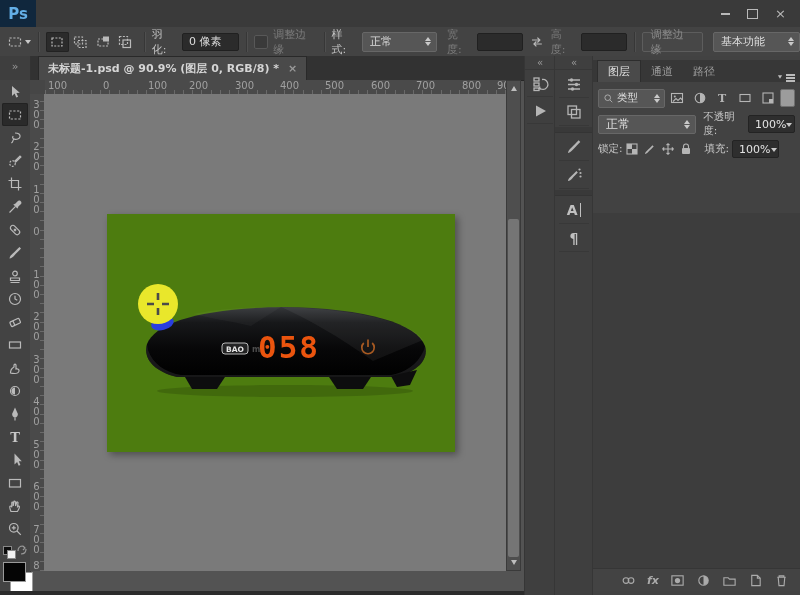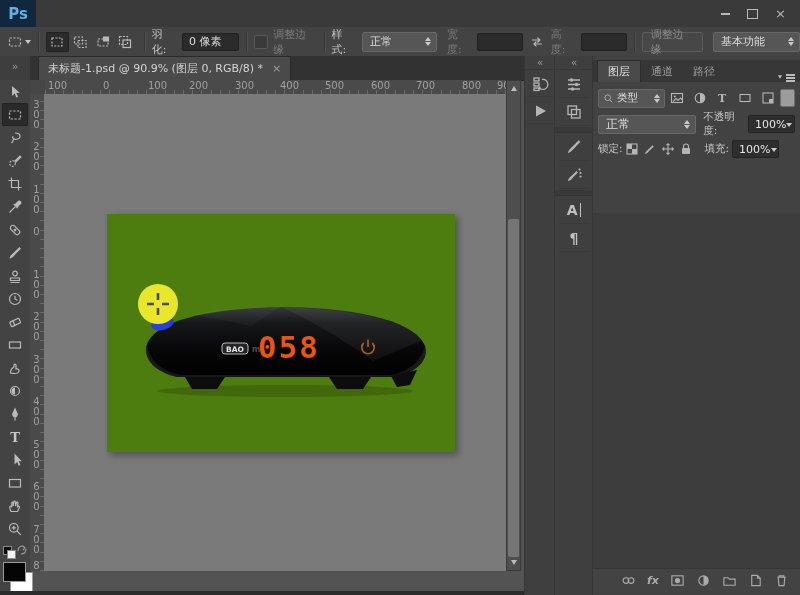--- a/index.html
+++ b/index.html
@@ -34,21 +34,21 @@
   .modebtn.sel{background:#2b2b2b;box-shadow:inset 0 0 0 1px #222222;}
   .chk{width:12px;height:12px;background:#3a3a3a;border:1px solid #585858;border-radius:2px;margin-right:5px;}
   .dim{color:#7b7b7b;}
   .btn-gray{border:1px solid #5d5d5d;border-radius:2px;height:18px;display:flex;align-items:center;
             padding:0 8px;color:#8a8a8a;background:#474747;}
   
   .main{position:absolute;top:56px;left:0;width:800px;height:539px;}
   .tabbar{position:absolute;left:30px;top:0;width:494px;height:24px;background:#323232;
           border-bottom:1px solid #262626;display:flex;align-items:flex-end;}
   .doc-tab{margin-left:8px;height:23px;background:#4a4a4a;border:1px solid #292929;border-bottom:none;
-           display:flex;align-items:center;padding:0 9px;font-size:11px;color:#d5d5d5;gap:9px;}
+           display:flex;align-items:center;padding:0 9px;font-size:11px;color:#d5d5d5;gap:9px;font-weight:bold;}
   .toolbar-header{position:absolute;left:0;top:0;width:30px;height:24px;background:#3e3e3e;
                   border-bottom:1px solid #333;border-right:1px solid #333;color:#969696;
                   text-align:center;line-height:22px;font-size:11px;}
   .toolbar{position:absolute;left:0;top:24px;width:30px;height:515px;background:#434343;border-right:1px solid #333333;}
   .tool{width:26px;height:23px;margin:0 auto;display:flex;align-items:center;justify-content:center;border-radius:2px;}
   .tool.selected{background:#2a2a2a;box-shadow:inset 0 0 0 1px #222222;}
   .ti{width:16px;height:16px;}
   .ti *{stroke:#bababa;fill:none;stroke-width:1.2;}
   .ti .f{fill:#bababa;stroke:none;}
   .ti .tf{fill:#c6c6c6;stroke:none;font-family:"DejaVu Serif",serif;}

